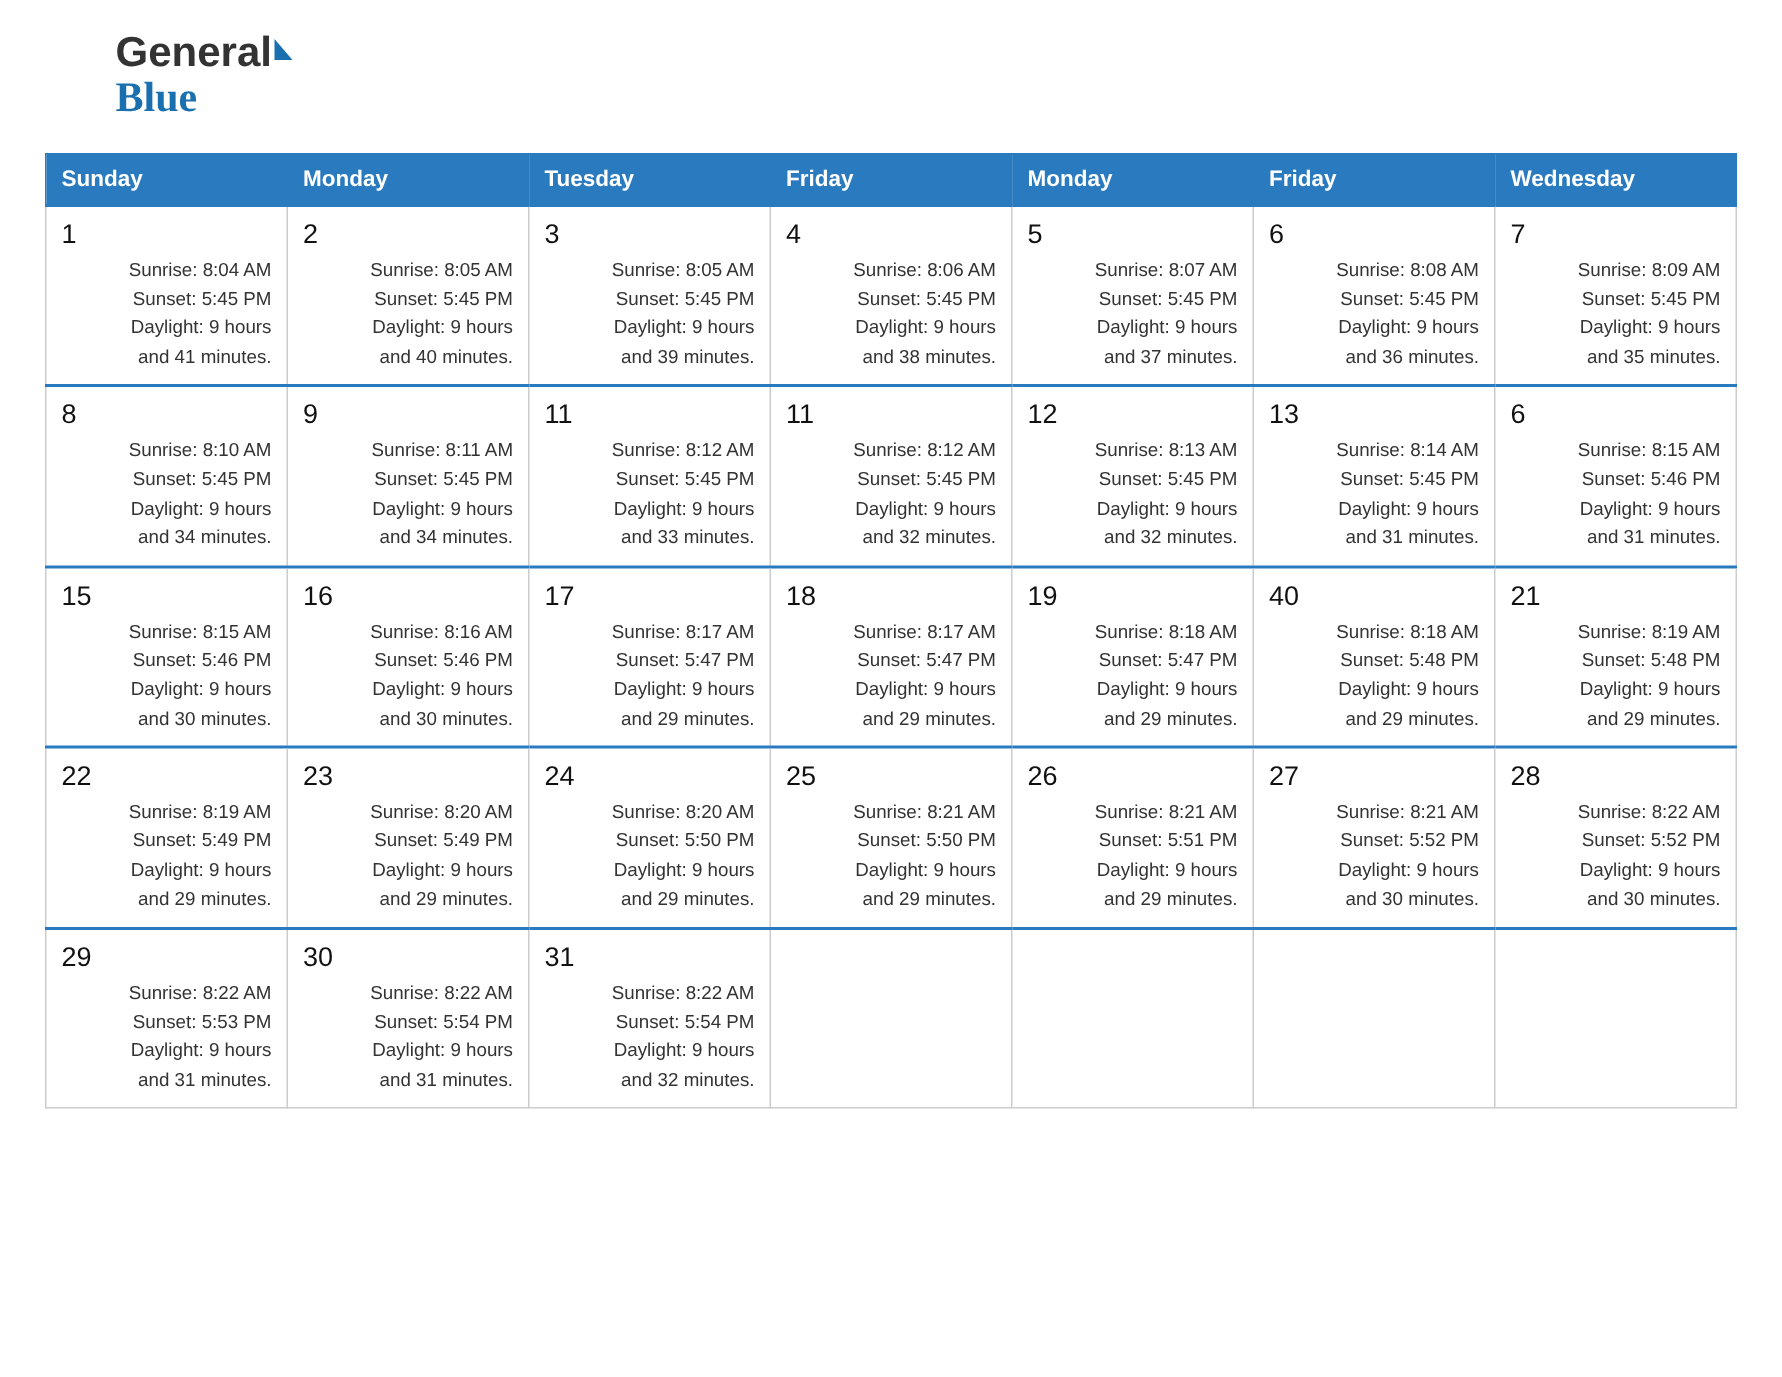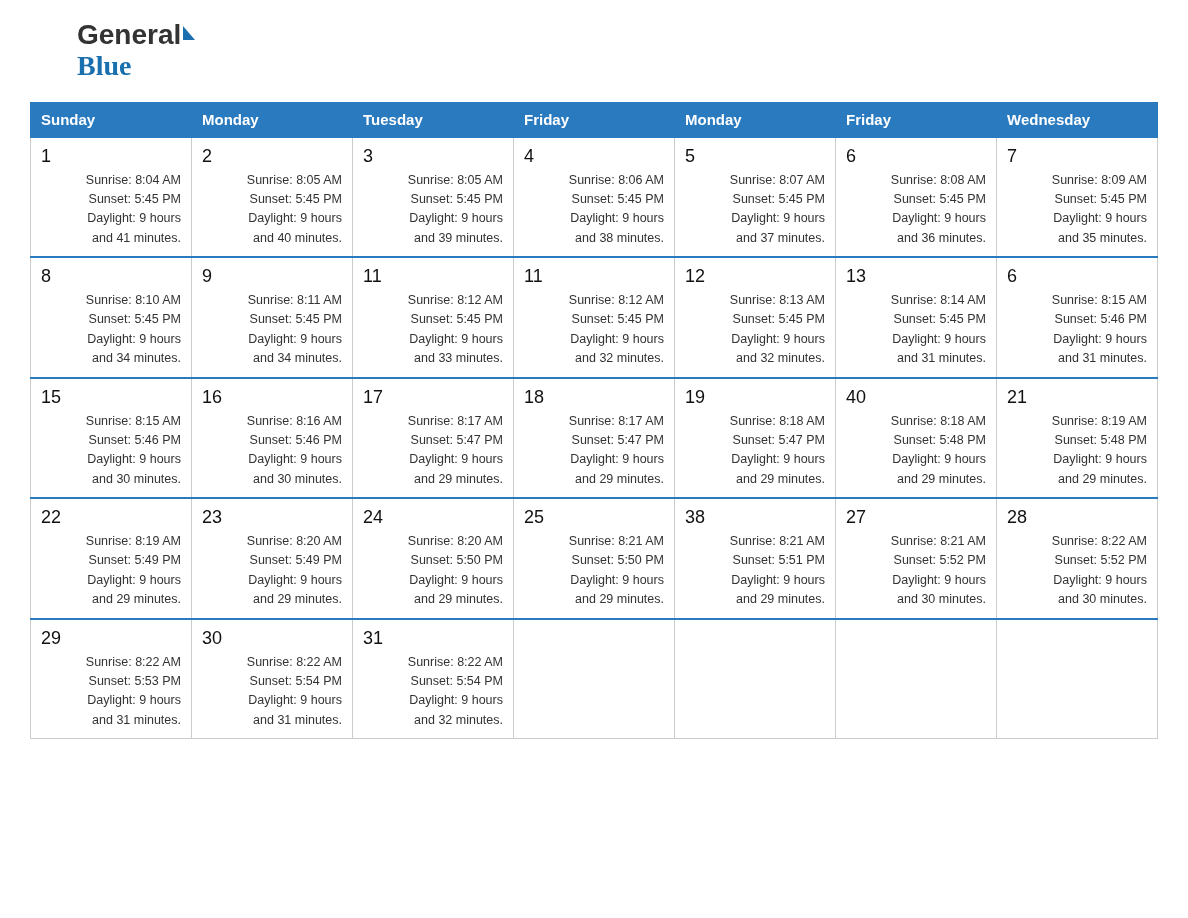--- a/index.html
+++ b/index.html
@@ -237,21 +237,21 @@
         </td>
         <td>
           <span class="day-num">24</span>
           <div class="day-info">Sunrise: 8:20 AM<br>Sunset: 5:50 PM<br>Daylight: 9 hours<br>and 29 minutes.</div>
         </td>
         <td>
           <span class="day-num">25</span>
           <div class="day-info">Sunrise: 8:21 AM<br>Sunset: 5:50 PM<br>Daylight: 9 hours<br>and 29 minutes.</div>
         </td>
         <td>
-          <span class="day-num">38</span>
+          <span class="day-num">26</span>
           <div class="day-info">Sunrise: 8:21 AM<br>Sunset: 5:51 PM<br>Daylight: 9 hours<br>and 29 minutes.</div>
         </td>
         <td>
           <span class="day-num">27</span>
           <div class="day-info">Sunrise: 8:21 AM<br>Sunset: 5:52 PM<br>Daylight: 9 hours<br>and 30 minutes.</div>
         </td>
         <td>
           <span class="day-num">28</span>
           <div class="day-info">Sunrise: 8:22 AM<br>Sunset: 5:52 PM<br>Daylight: 9 hours<br>and 30 minutes.</div>
         </td>

